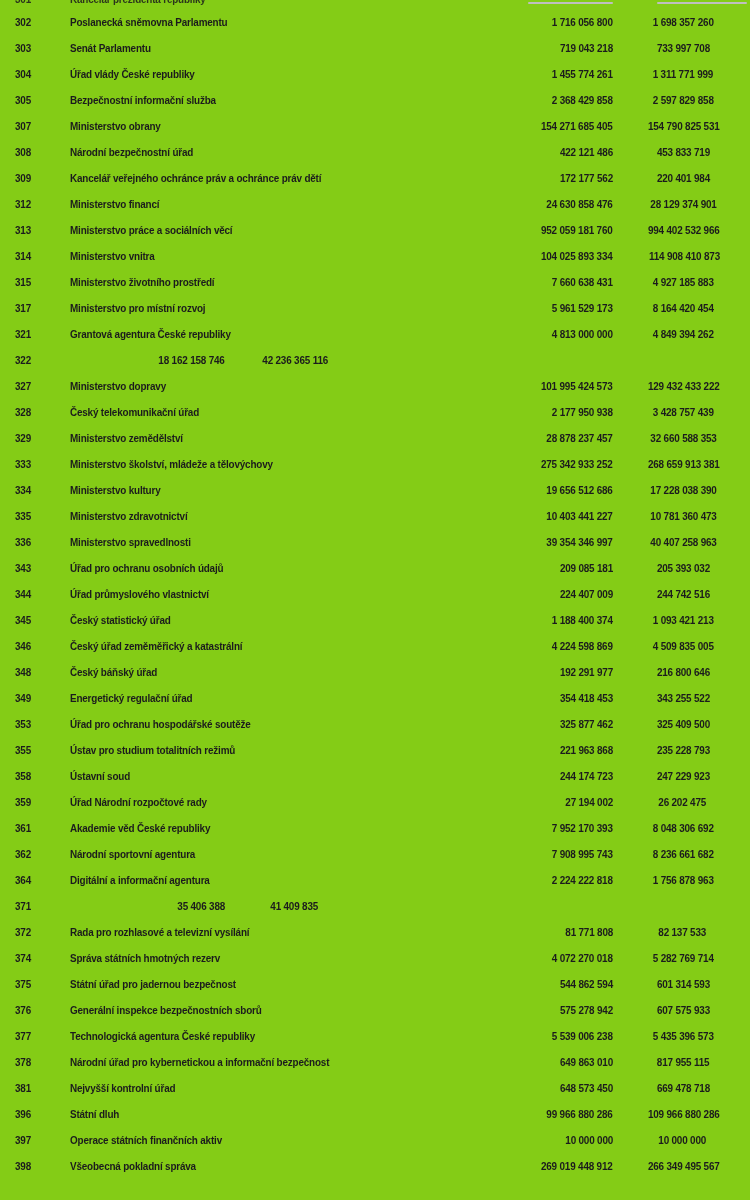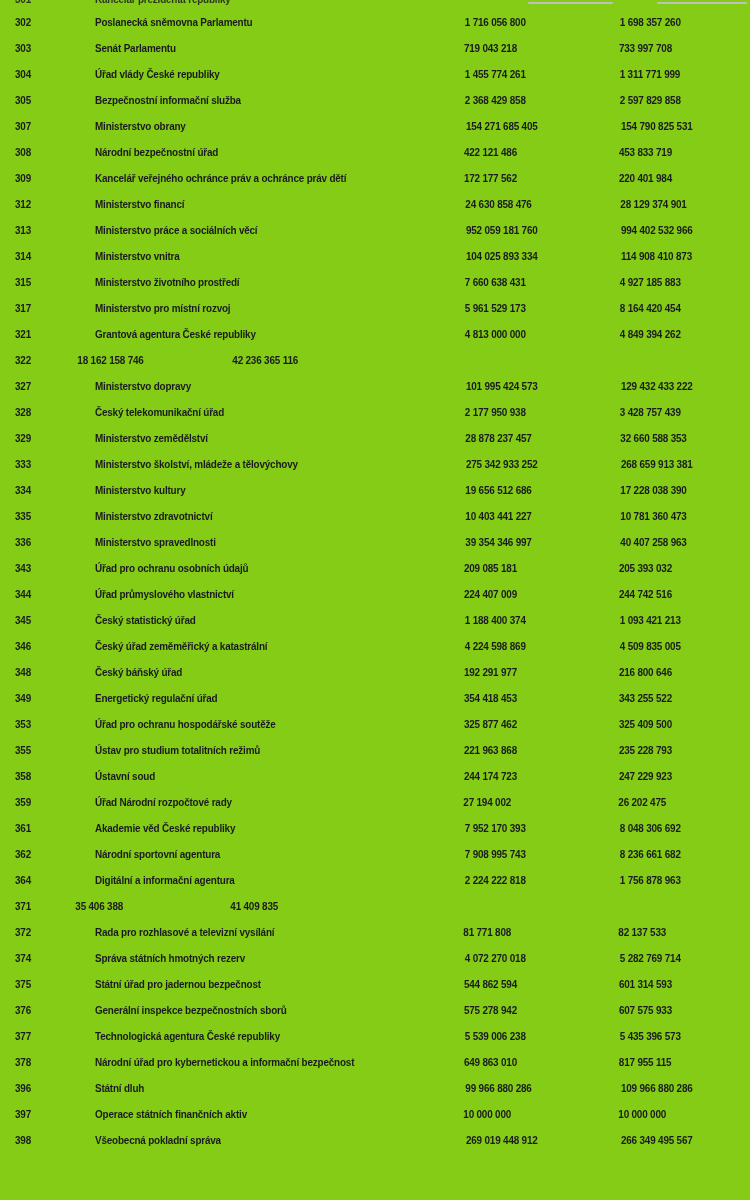--- a/index.html
+++ b/index.html
@@ -20,23 +20,23 @@
   .row {
     display: flex;
     align-items: center;
     height: 26px;
     padding-right: 3px;
     box-sizing: border-box;
   }
 
   .cell { overflow: visible; white-space: nowrap; }
   .c-num  { width: 70px;  padding-left: 15px; box-sizing: border-box; text-align: left; }
-  .c-name { flex: 1; min-width: 0; text-align: left; margin-left: 25px; }
-  .c-v1   { width: 155px; text-align: left; }
-  .c-v2   { width: 134px; text-align: left; }
+  .c-name { flex: 1; min-width: 0; text-align: left; }
+  .c-v1   { width: 155px; text-align: right; }
+  .c-v2   { width: 134px; text-align: center; }
 
   .t {
     display: inline-block;
     font-size: 11px;
     letter-spacing: -0.2px;
     transform: scaleX(0.9);
     transform-origin: 0 50%;
     white-space: nowrap;
   }
   .c-v1 .t, .c-v2 .t { transform-origin: 100% 50%; }
@@ -686,20 +686,34 @@
       <span class="t">Národní úřad pro kybernetickou a informační bezpečnost</span>
     </div>
     <div class="cell c-v1">
       <span class="t">649 863 010</span>
     </div>
     <div class="cell c-v2">
       <span class="t">817 955 115</span>
     </div>
   </div>
 
+  <div class="row">
+    <div class="cell c-num">
+      <span class="t">381</span>
+    </div>
+    <div class="cell c-name">
+      <span class="t">Nejvyšší kontrolní úřad</span>
+    </div>
+    <div class="cell c-v1">
+      <span class="t">648 573 450</span>
+    </div>
+    <div class="cell c-v2">
+      <span class="t">669 478 718</span>
+    </div>
+  </div>
 
   <div class="row">
     <div class="cell c-num">
       <span class="t">396</span>
     </div>
     <div class="cell c-name">
       <span class="t">Státní dluh</span>
     </div>
     <div class="cell c-v1">
       <span class="t">99 966 880 286</span>

